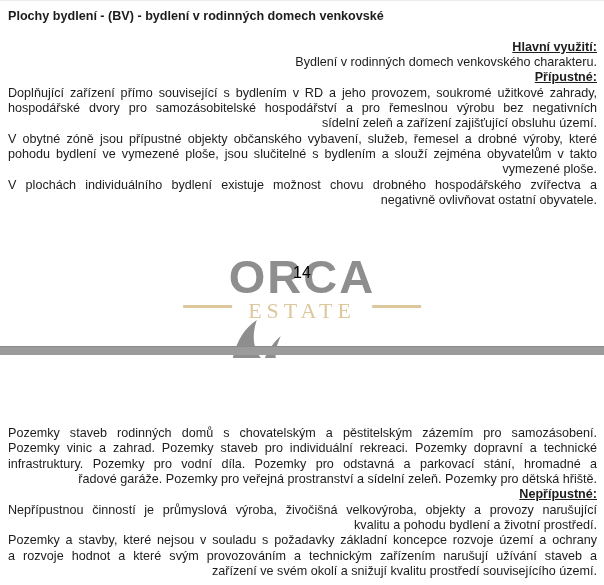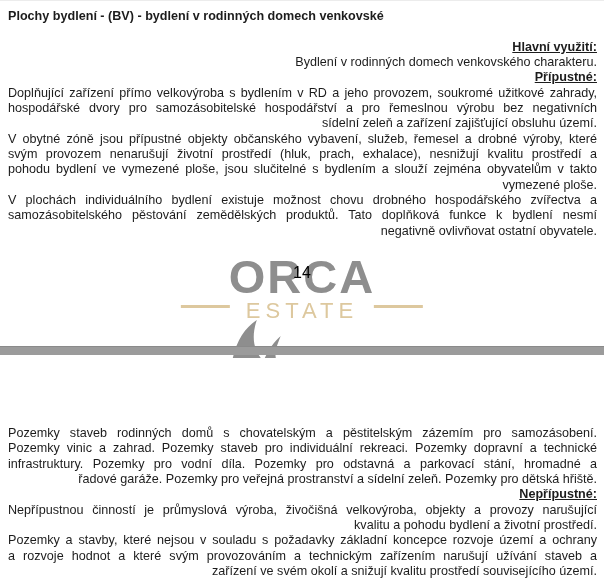--- a/index.html
+++ b/index.html
@@ -76,20 +76,21 @@
   .wm-row2 {
     position: absolute;
     top: 299px;
     left: 50%;
     transform: translateX(-50%);
     display: flex;
     align-items: flex-start;
     gap: 16px;
     z-index: 1;
     user-select: none;
+    font-family: Liberation Serif, serif;
   }
   .wm-rule {
     width: 49px;
     height: 3px;
     background: #ddc89e;
     margin-top: 5px;
   }
   .wm-estate {
     font-size: 22px;
     letter-spacing: 5px;
@@ -138,29 +139,27 @@
   <div class="page-number">14</div>
 
   <div class="divider"></div>
 
   <div class="text-block top-block">
     <div class="doc-title">Plochy bydlení - (BV) - bydlení v rodinných domech venkovské</div>
     <div>
         <div class="line heading"><span class="u">Hlavní využití:</span></div>
         <div class="line">Bydlení v rodinných domech venkovského charakteru.</div>
         <div class="line heading"><span class="u">Přípustné:</span></div>
-        <div class="line just">Doplňující zařízení přímo velkovýroba s bydlením v RD a jeho provozem, soukromé užitkové zahrady,</div>
+        <div class="line just">Doplňující zařízení přímo související s bydlením v RD a jeho provozem, soukromé užitkové zahrady,</div>
         <div class="line just">hospodářské dvory pro samozásobitelské hospodářství a pro řemeslnou výrobu bez negativních</div>
         <div class="line">sídelní zeleň a zařízení zajišťující obsluhu území.</div>
         <div class="line just">V obytné zóně jsou přípustné objekty občanského vybavení, služeb, řemesel a drobné výroby, které</div>
-        <div class="line just">svým provozem nenarušují životní prostředí (hluk, prach, exhalace), nesnižují kvalitu prostředí a</div>
         <div class="line just">pohodu bydlení ve vymezené ploše, jsou slučitelné s bydlením a slouží zejména obyvatelům v takto</div>
         <div class="line">vymezené ploše.</div>
         <div class="line just">V plochách individuálního bydlení existuje možnost chovu drobného hospodářského zvířectva a</div>
-        <div class="line just">samozásobitelského pěstování zemědělských produktů. Tato doplňková funkce k bydlení nesmí</div>
         <div class="line">negativně ovlivňovat ostatní obyvatele.</div>
       </div>
   </div>
 
   <div class="text-block bottom-block">
     <div>
         <div class="line just">Pozemky staveb rodinných domů s chovatelským a pěstitelským zázemím pro samozásobení.</div>
         <div class="line just">Pozemky vinic a zahrad. Pozemky staveb pro individuální rekreaci. Pozemky dopravní a technické</div>
         <div class="line just">infrastruktury. Pozemky pro vodní díla. Pozemky pro odstavná a parkovací stání, hromadné a</div>
         <div class="line">řadové garáže. Pozemky pro veřejná prostranství a sídelní zeleň. Pozemky pro dětská hřiště.</div>

